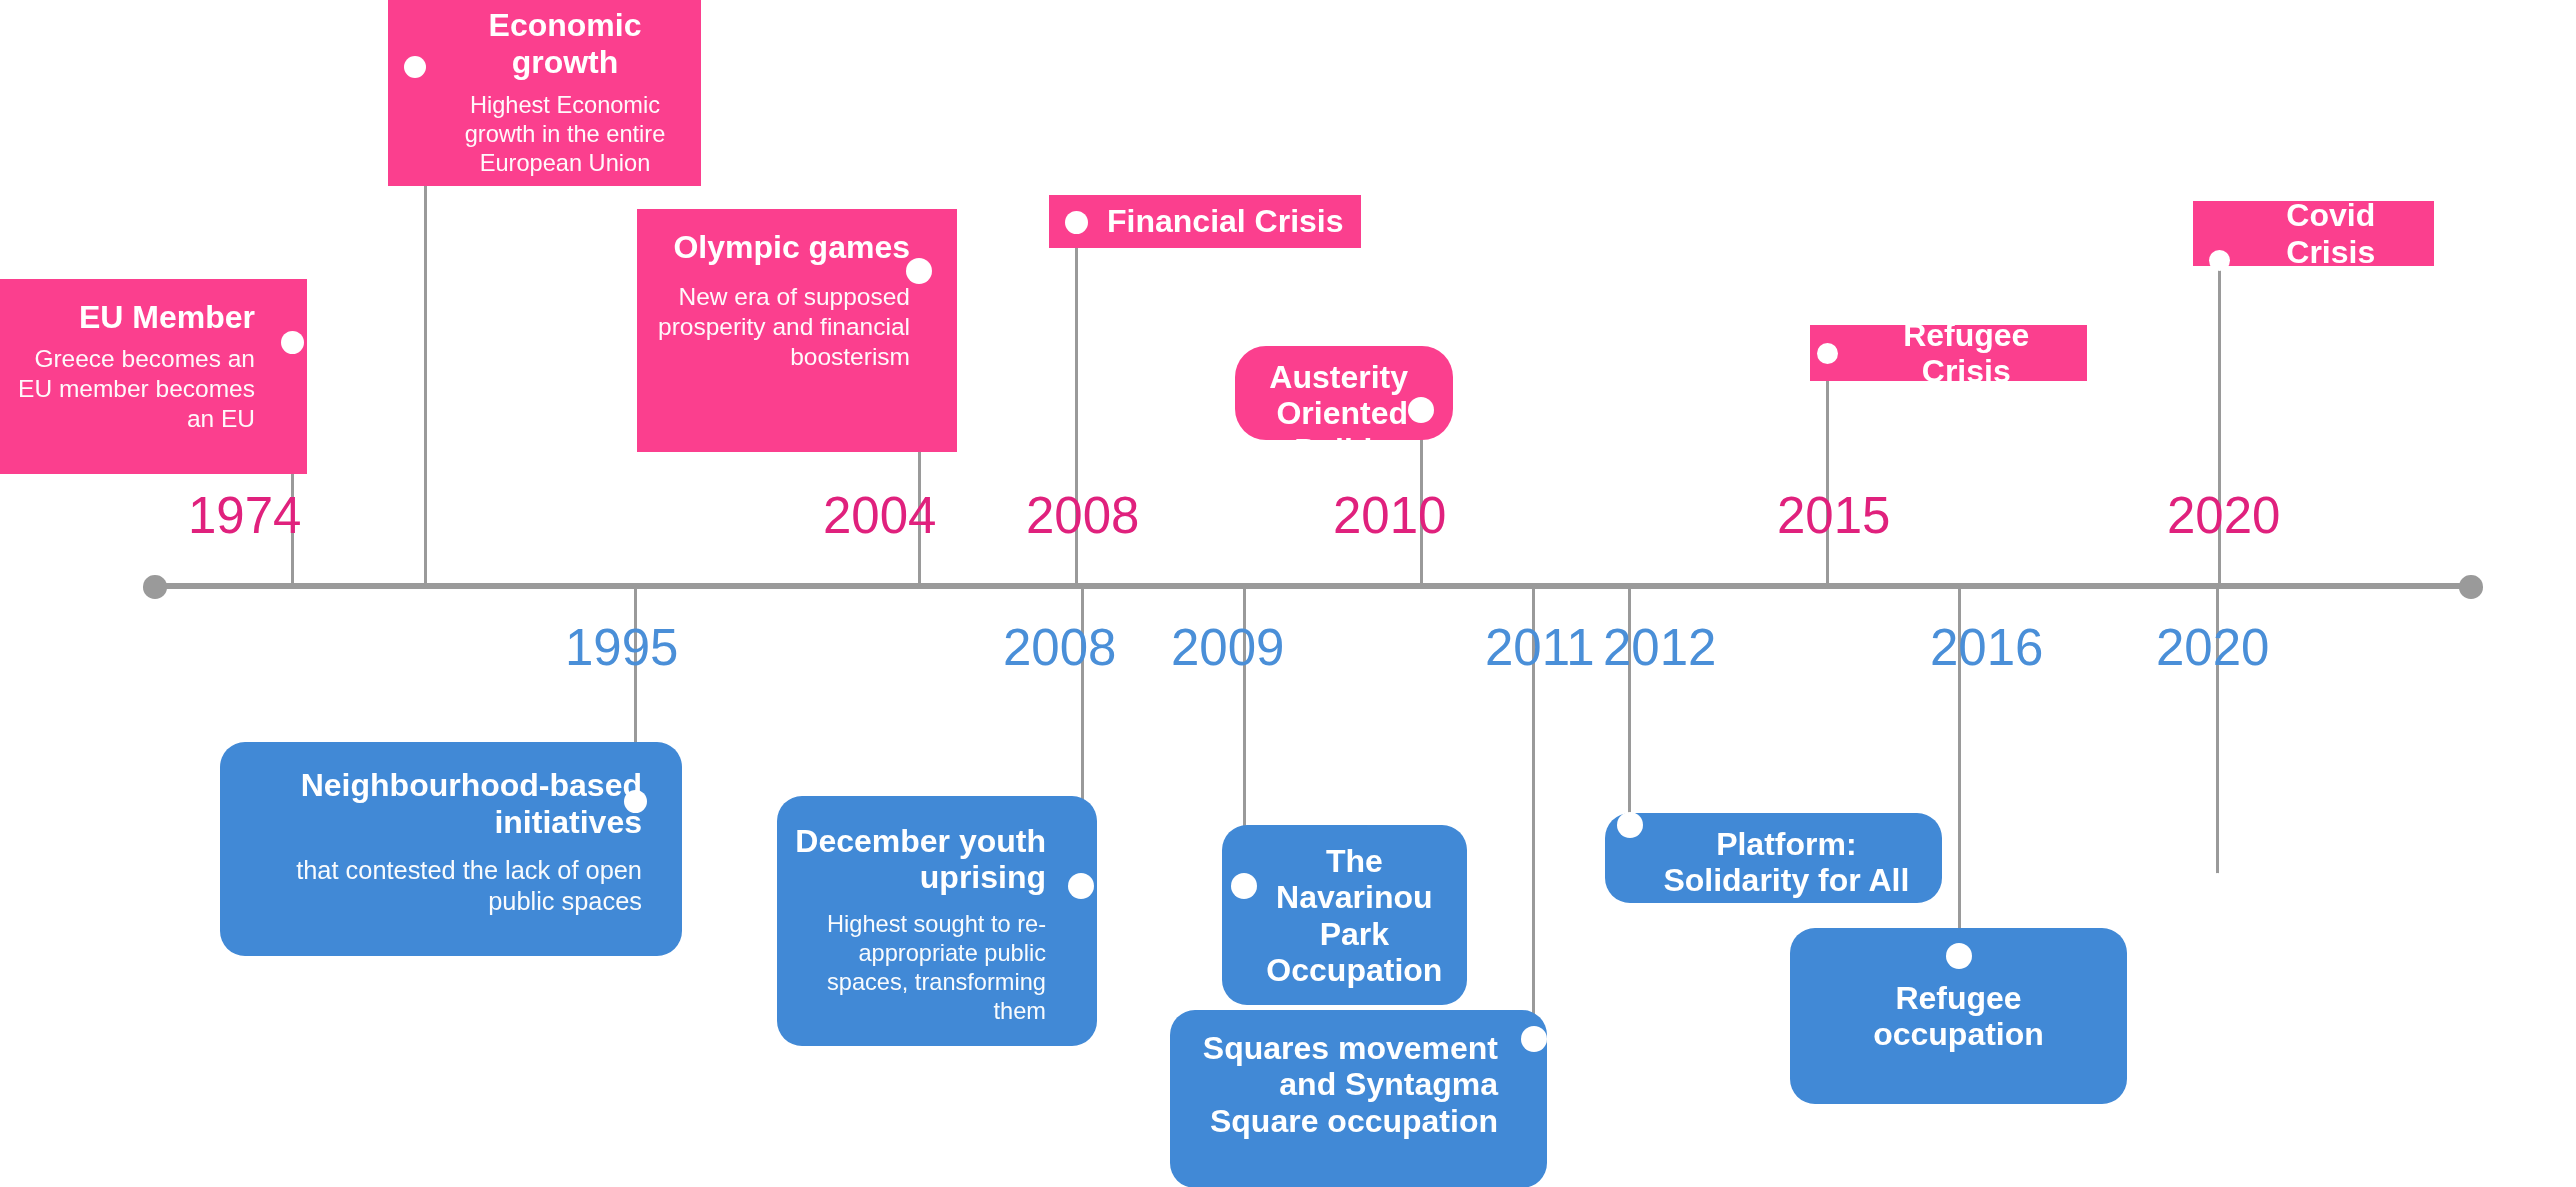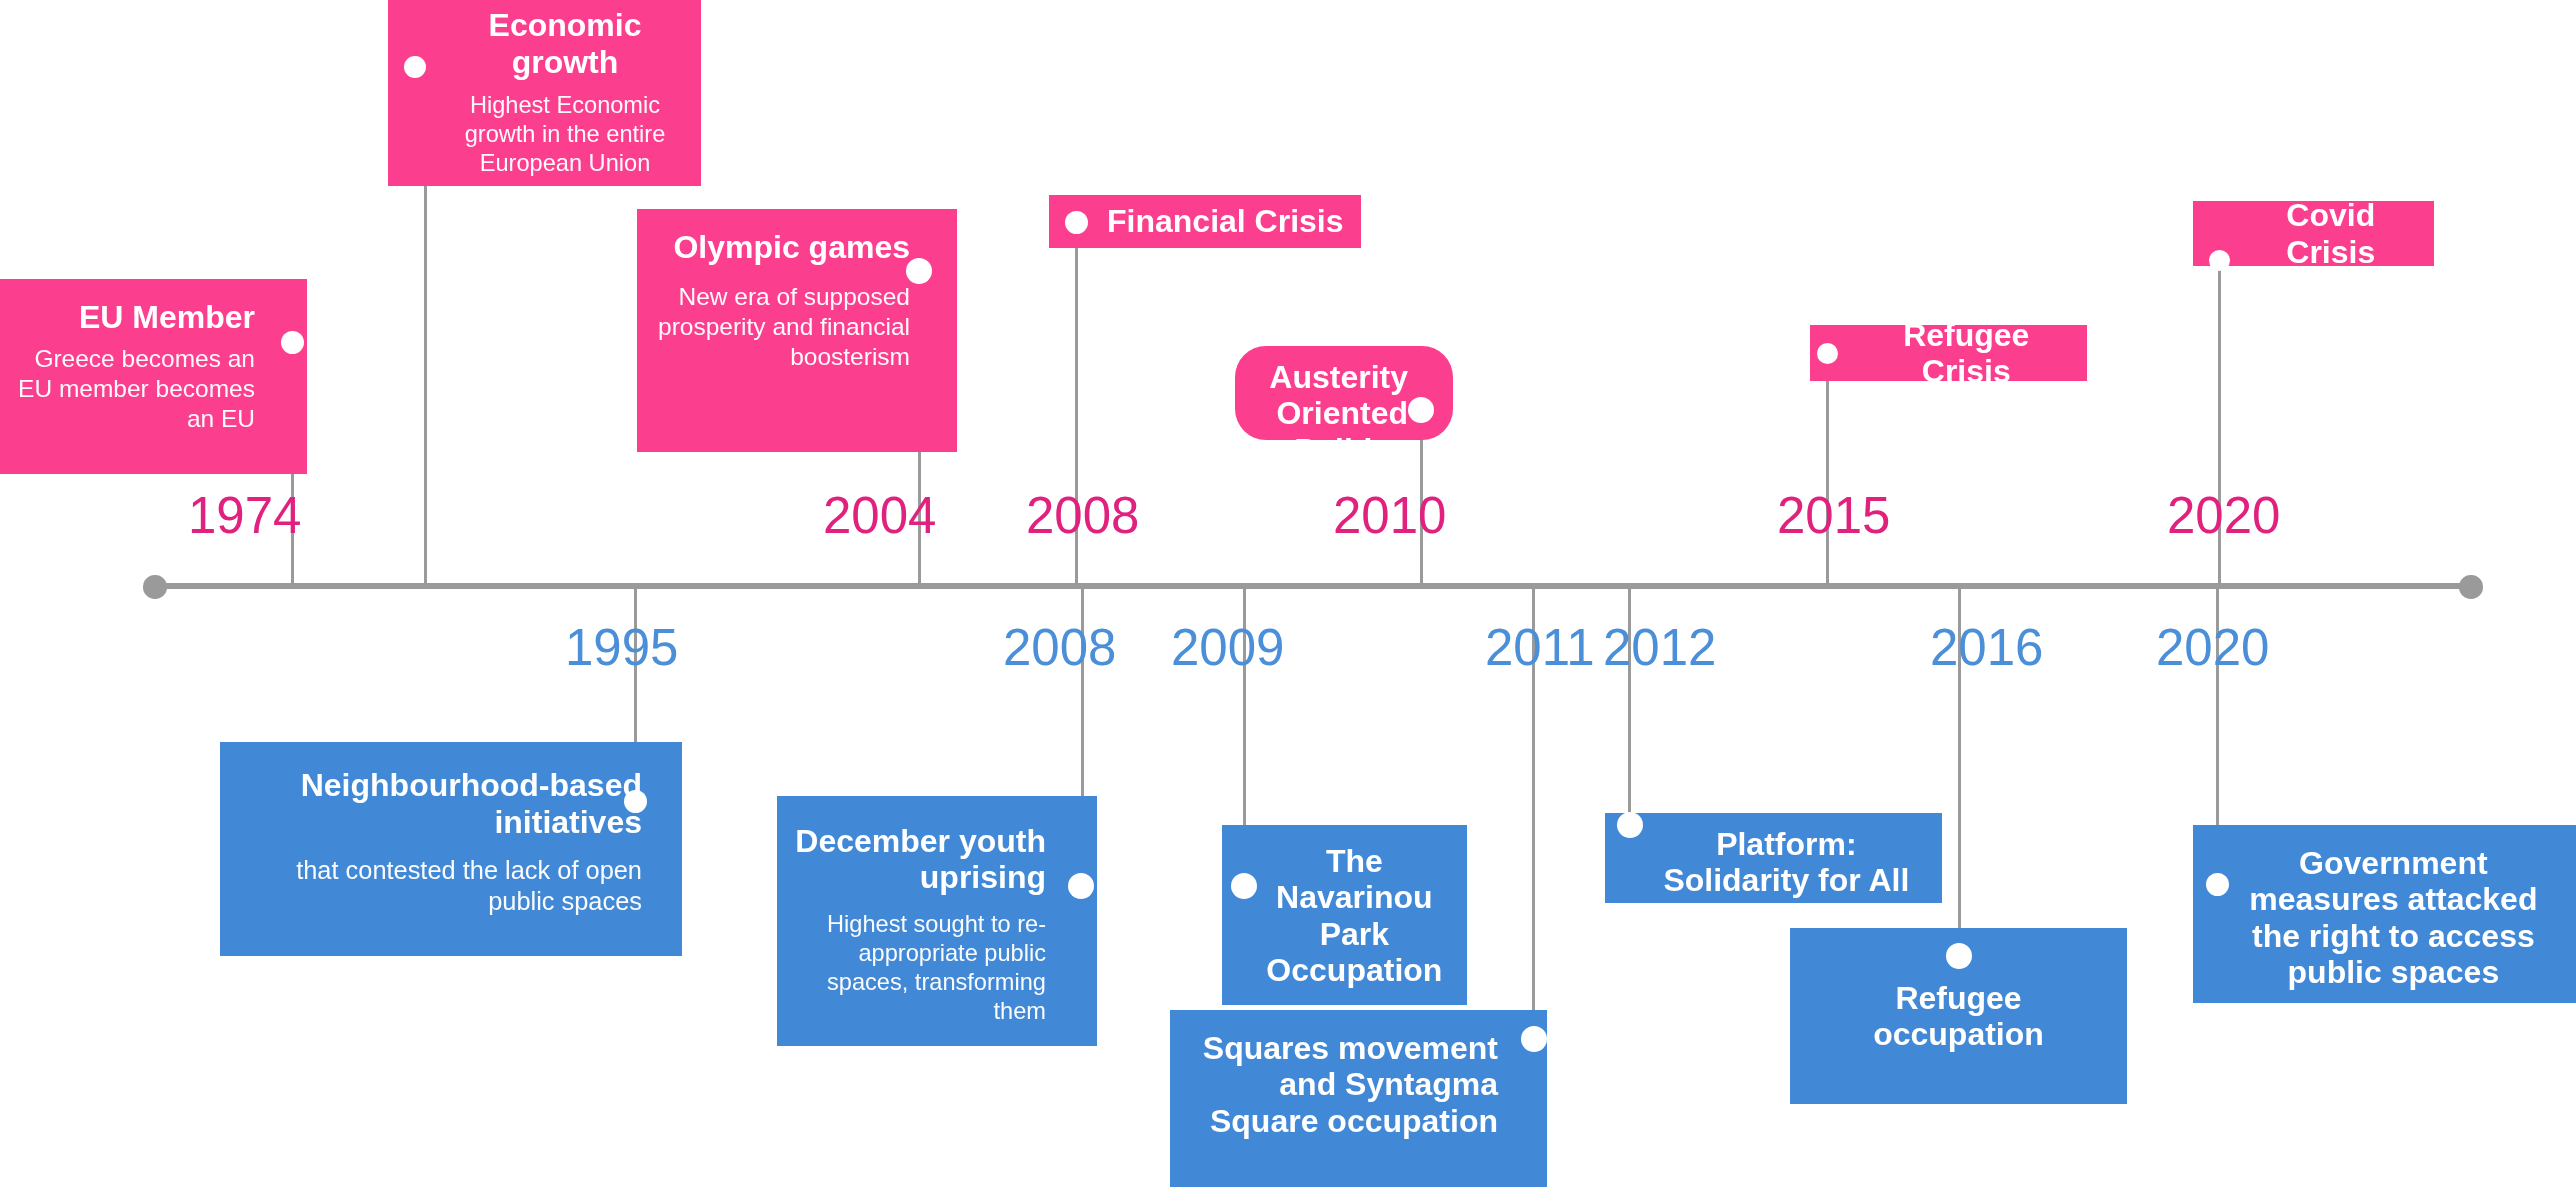--- a/index.html
+++ b/index.html
@@ -18,21 +18,21 @@
   .conn{position:absolute;width:2.7px;background:#9a9a9a;}
 
   
   .year{position:absolute;font-weight:400;white-space:nowrap;line-height:1;}
   .year.top{color:#e0217d;font-size:51px;}
   .year.bottom{color:#4a8fd8;font-size:51px;}
 
   
   .card{position:absolute;box-sizing:border-box;}
   .card.pink{background:#fb3f8e;}
-  .card.blue{background:#4189d6;}
+  .card.blue{background:#4189d6;border-radius:25px;}
   .card .title{
     color:#ffffff;font-weight:bold;line-height:1.14;margin:0;
   }
   .card .desc{
     color:#ffffff;font-weight:400;line-height:1.22;margin:0;opacity:.97;
   }
   .ta-right{text-align:right;}
   .ta-left{text-align:center;}
   .ta-center{text-align:center;}
 
@@ -142,19 +142,16 @@
   <div class="card blue" style="left:1605px; top:813px; width:337px; height:90px; padding:12.7px 16.3px 0 42px;">
     <div class="title ta-left" style="font-size:32px;">Platform: Solidarity for All</div>
   </div>
   <div class="dot" style="left:1617px; top:812px; width:26px; height:26px;"></div>
 
   <div class="card blue" style="left:1790px; top:928px; width:337px; height:176px; display:flex; align-items:center; justify-content:center; padding:0 18px;">
     <div class="title ta-center" style="font-size:32px; width:100%;">Refugee occupation</div>
   </div>
   <div class="dot" style="left:1946px; top:943px; width:26px; height:26px;"></div>
 
-  <div class="card blue" style="left:2193px; top:825px; width:383px; height:178px; padding:20px 16.3px 0 34px;">
-    <div class="title ta-left" style="font-size:32px;">Government measures attacked the right to access public spaces</div>
-  </div>
   <div class="dot" style="left:2206px; top:873px; width:23px; height:23px;"></div>
 
 </div>
 
 
 </body></html>

